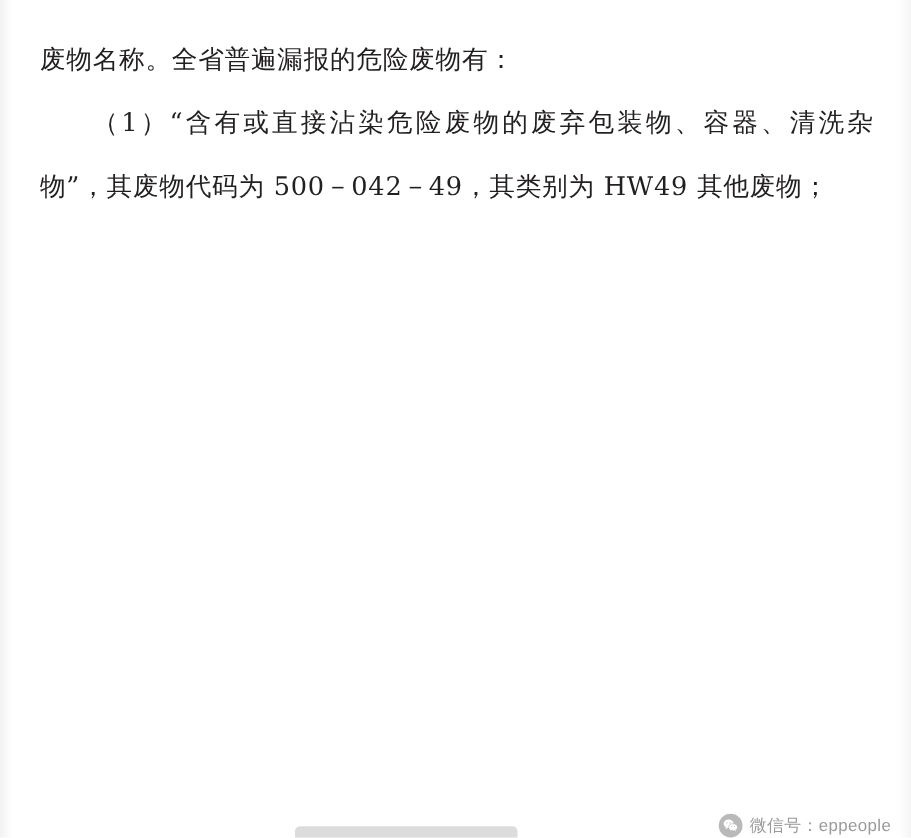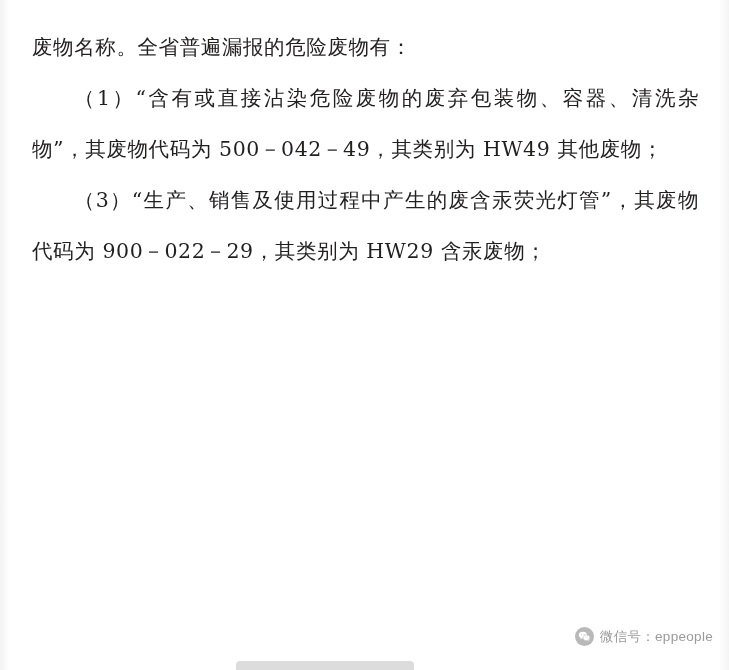--- a/index.html
+++ b/index.html
@@ -39,21 +39,21 @@
   #footer {
     position: absolute;
     left: 0;
     bottom: 0;
     width: 729px;
     height: 44px;
   }
   #wechat-mark {
     position: absolute;
     right: 16px;
-    bottom: 24px;
+    bottom: 0;
     display: flex;
     align-items: center;
     gap: 6px;
     color: #9a9a9a;
     font-size: 13.5px;
     font-family: "Liberation Sans", sans-serif;
     letter-spacing: 0.3px;
   }
   #wechat-badge {
     width: 19px;
@@ -91,21 +91,20 @@
 </style>
 </head>
 <body>
 
 <div id="page">
   <div id="page-edge-left"></div>
   <div id="page-edge-right"></div>
 
   <p class="para">废物名称。全省普遍漏报的危险废物有：</p>
   <p class="para indent">（1）“含有或直接沾染危险废物的废弃包装物、容器、清洗杂物”，其废物代码为 500－042－49，其类别为 HW49 其他废物；</p>
-  <p class="para indent">（3）“生产、销售及使用过程中产生的废含汞荧光灯管”，其废物代码为 900－022－29，其类别为 HW29 含汞废物；</p>
 
   <div id="footer">
     <div id="bottom-plate"></div>
     <div id="wechat-mark">
       <span id="wechat-badge">
         <svg width="13" height="13" viewBox="0 0 24 24" aria-hidden="true">
           <ellipse cx="9" cy="9.2" rx="7.4" ry="6.1" fill="#ffffff"></ellipse>
           <polygon points="5.6,13.6 4.2,17.2 8.2,15.0" fill="#ffffff"></polygon>
           <ellipse cx="15.6" cy="14.4" rx="6.4" ry="5.3" fill="#ffffff" stroke="#b9b9b9" stroke-width="1"></ellipse>
           <polygon points="19.4,18.2 20.6,21.2 17.2,19.3" fill="#ffffff" stroke="#b9b9b9" stroke-width="0.6"></polygon>

